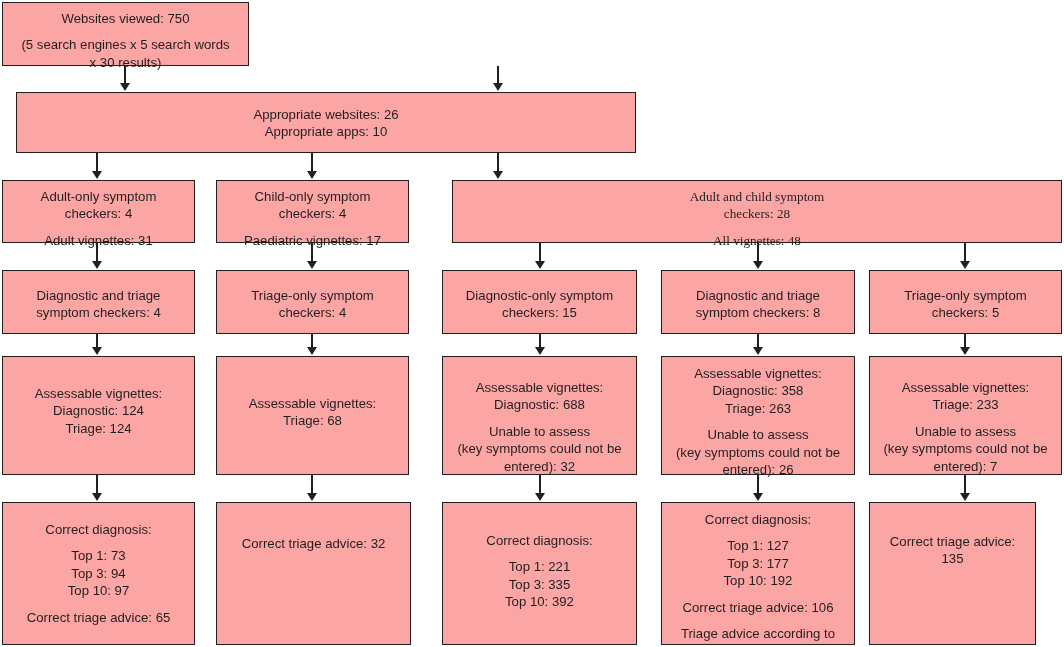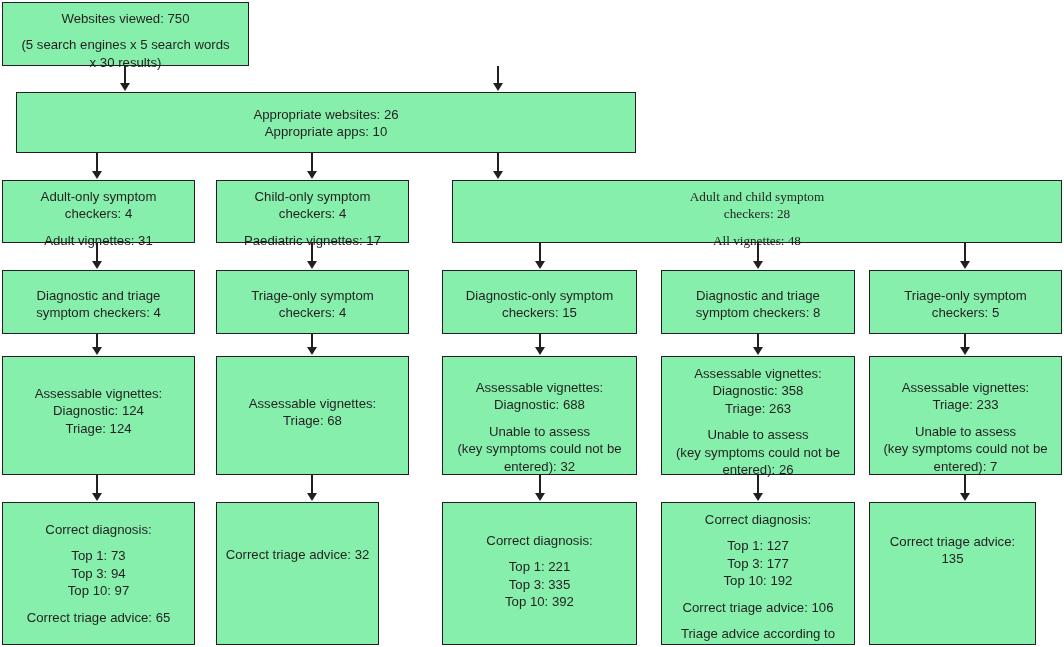--- a/index.html
+++ b/index.html
@@ -15,21 +15,21 @@
     position: relative;
     width: 1064px;
     height: 647px;
     background: #ffffff;
     overflow: hidden;
   }
   .node {
     position: absolute;
     box-sizing: border-box;
     border: 1.6px solid #231f20;
-    background: #86efac;
+    background: #fca5a5;
     display: flex;
     flex-direction: column;
     justify-content: flex-start;
     align-items: center;
     text-align: center;
     font-size: 13.2px;
     line-height: 1.32;
     padding: 7px 8px 6px 8px;
   }
   .node.vcenter { justify-content: center; }
@@ -192,21 +192,21 @@
   <div class="arrowhead" style="left:960px; top:493px;"></div>
 
   <div class="node" style="left:2px; top:502px; width:193px; height:143px; padding-top:18px;">
     <span class="line">Correct diagnosis:</span>
     <span class="line gap">Top 1: 73</span>
     <span class="line">Top 3: 94</span>
     <span class="line">Top 10: 97</span>
     <span class="line gap">Correct triage advice: 65</span>
   </div>
 
-  <div class="node" style="left:216px; top:502px; width:163px; height:143px; padding-top:43px;">
+  <div class="node" style="left:216px; top:502px; width:195px; height:143px; padding-top:32px;">
     <span class="line">Correct triage advice: 32</span>
   </div>
 
   <div class="node" style="left:442px; top:502px; width:195px; height:143px; padding-top:29px;">
     <span class="line">Correct diagnosis:</span>
     <span class="line gap">Top 1: 221</span>
     <span class="line">Top 3: 335</span>
     <span class="line">Top 10: 392</span>
   </div>
 

